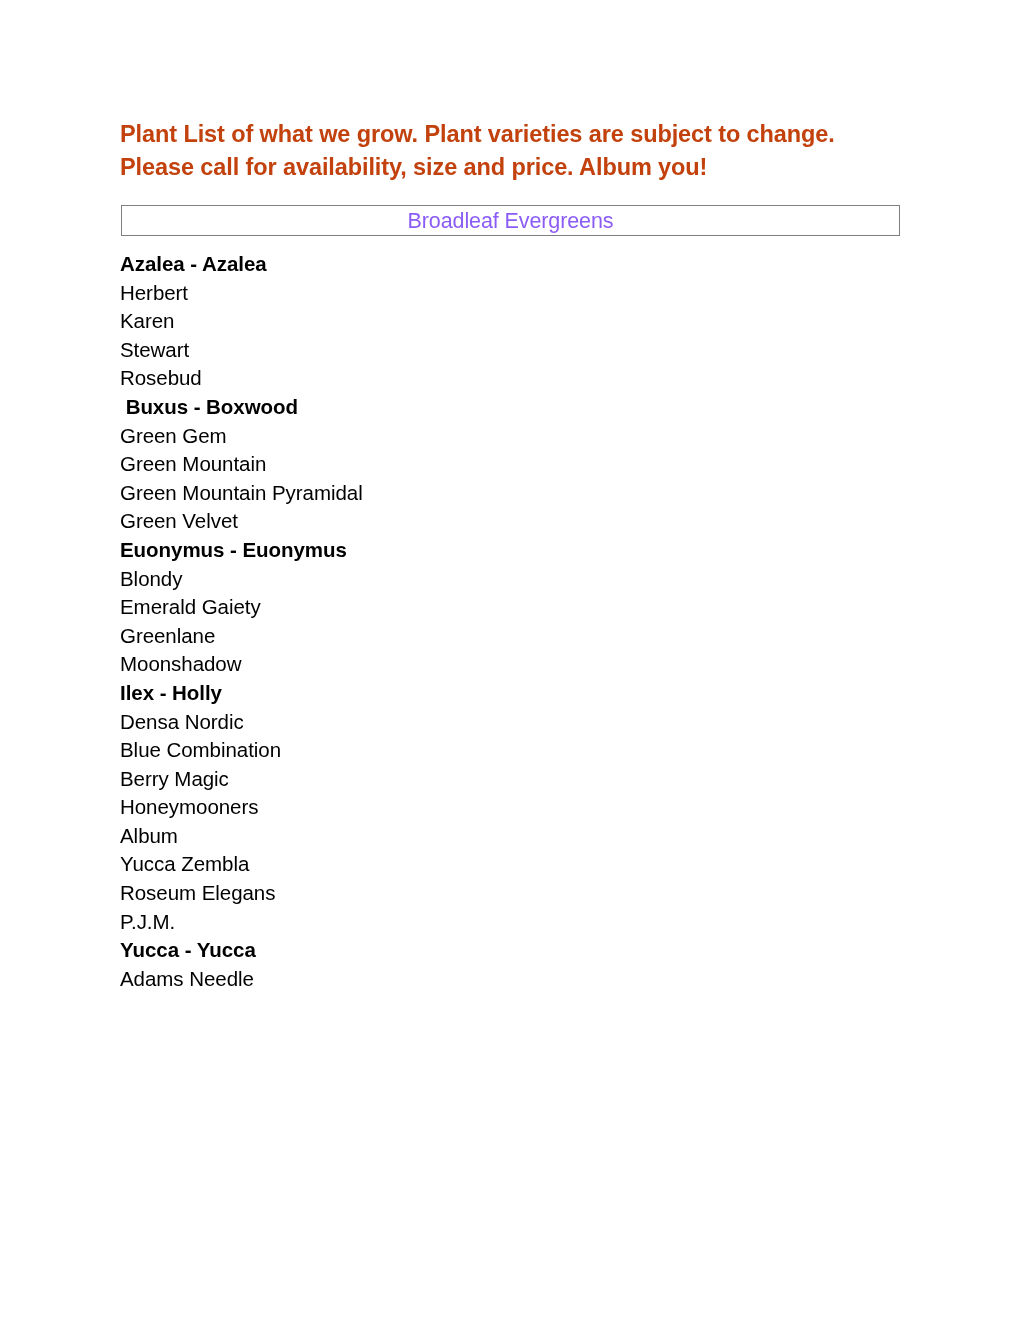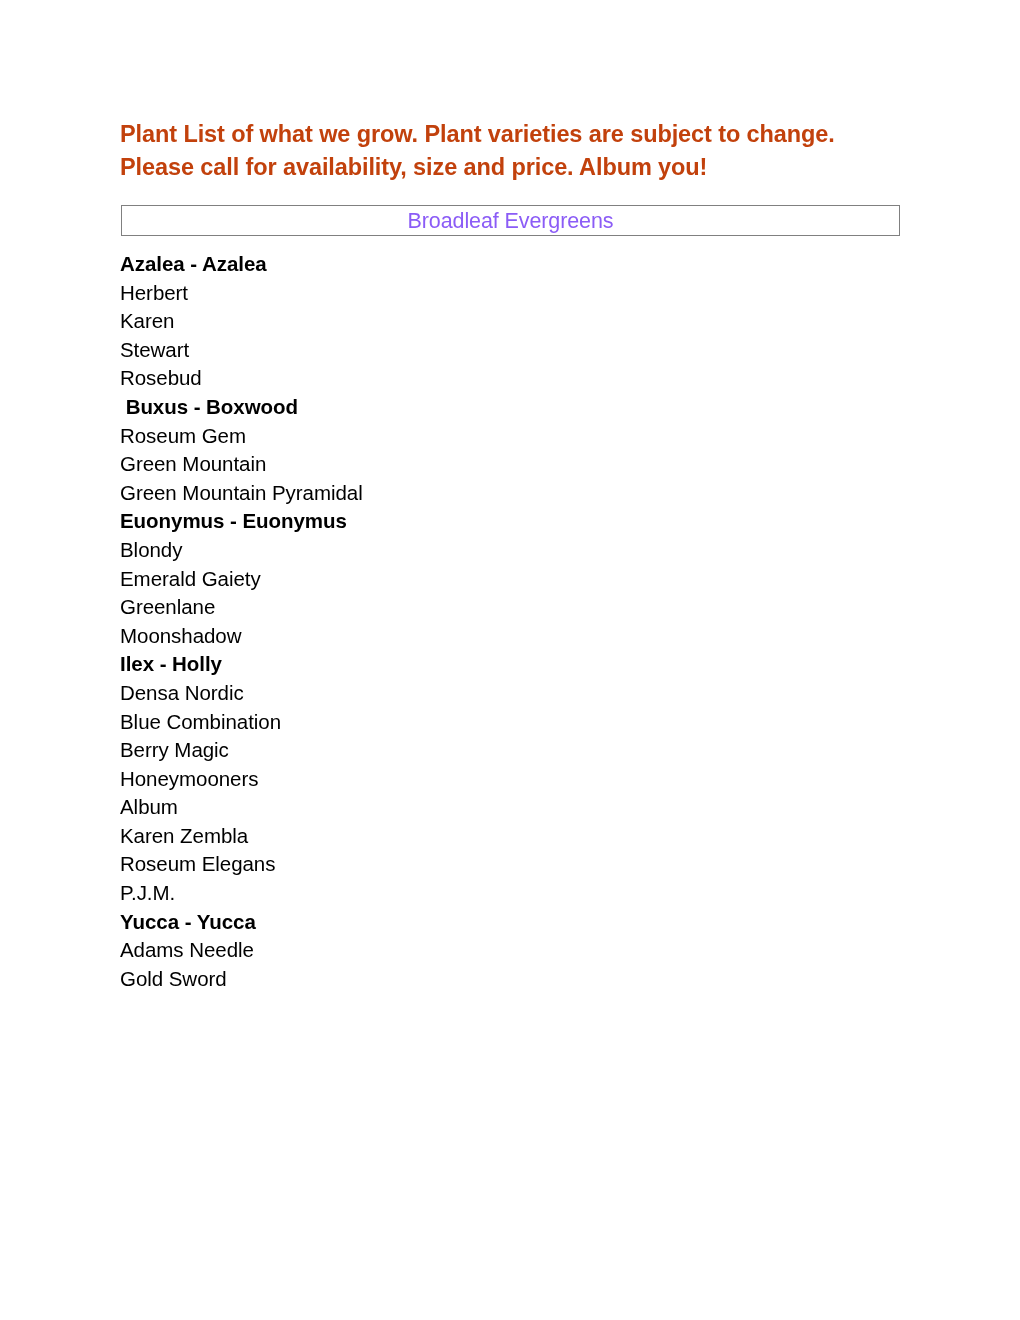--- a/index.html
+++ b/index.html
@@ -101,35 +101,35 @@
     <div class="section-header-text">Broadleaf Evergreens</div>
   </div>
 
   <div class="plant-list">
       <div class="plant-line genus">Azalea - Azalea</div>
       <div class="plant-line variety">Herbert</div>
       <div class="plant-line variety">Karen</div>
       <div class="plant-line variety">Stewart</div>
       <div class="plant-line variety">Rosebud</div>
       <div class="plant-line genus"> Buxus - Boxwood</div>
-      <div class="plant-line variety">Roseum Gem</div>
+      <div class="plant-line variety">Green Gem</div>
       <div class="plant-line variety">Green Mountain</div>
       <div class="plant-line variety">Green Mountain Pyramidal</div>
+      <div class="plant-line variety">Green Velvet</div>
       <div class="plant-line genus">Euonymus - Euonymus</div>
       <div class="plant-line variety">Blondy</div>
       <div class="plant-line variety">Emerald Gaiety</div>
       <div class="plant-line variety">Greenlane</div>
       <div class="plant-line variety">Moonshadow</div>
       <div class="plant-line genus">Ilex - Holly</div>
       <div class="plant-line variety">Densa Nordic</div>
       <div class="plant-line variety">Blue Combination</div>
       <div class="plant-line variety">Berry Magic</div>
       <div class="plant-line variety">Honeymooners</div>
       <div class="plant-line variety">Album</div>
-      <div class="plant-line variety">Karen Zembla</div>
+      <div class="plant-line variety">Yucca Zembla</div>
       <div class="plant-line variety">Roseum Elegans</div>
       <div class="plant-line variety">P.J.M.</div>
       <div class="plant-line genus">Yucca - Yucca</div>
       <div class="plant-line variety">Adams Needle</div>
-      <div class="plant-line variety">Gold Sword</div>
     </div>
 
 </div>
 
 </body></html>

